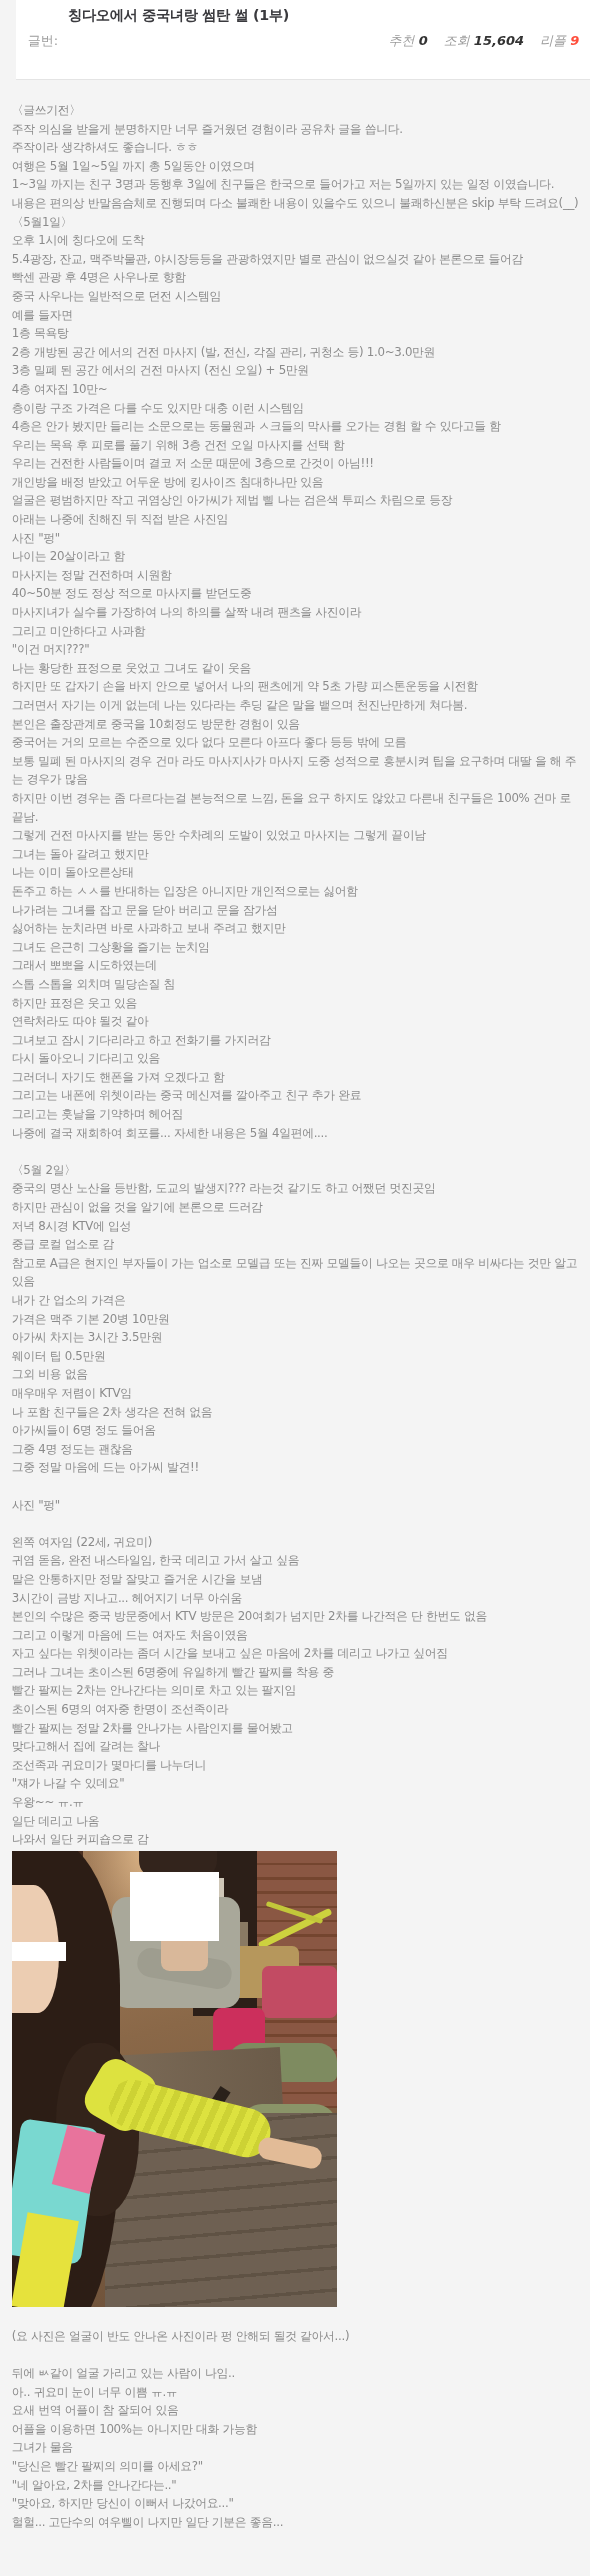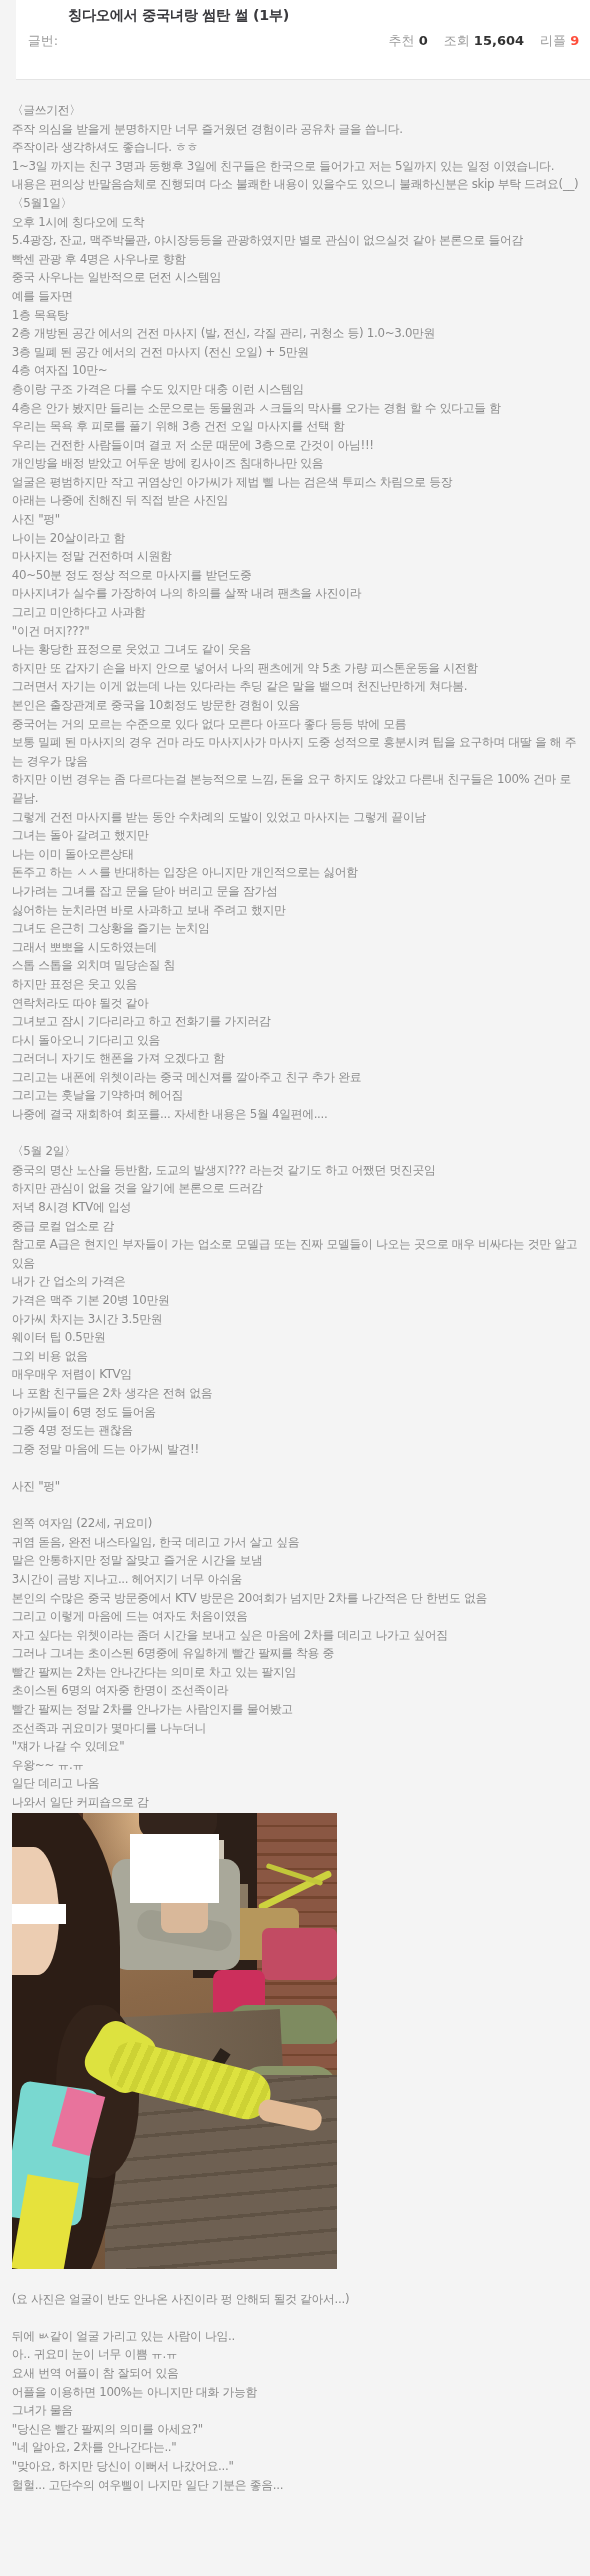--- a/index.html
+++ b/index.html
@@ -5,21 +5,21 @@
   * { margin:0; padding:0; box-sizing:border-box; }
   html,body { background:#ffffff; }
   body { font-family:"DejaVu Sans","Liberation Sans",sans-serif; }
   .page { width:591px; min-height:2576px; margin:0 auto; background:#f4f4f4; }
 
   
   .header { background:#ffffff; height:80px; position:relative; border-bottom:0.8px solid #e4e4e4;margin-left:16px; }
   .title { position:absolute; left:52px; top:5.9px; font-size:14.3px; font-weight:bold; color:#3a3a3e; letter-spacing:-0.4px; }
   .meta { position:absolute; left:11.8px; right:11.8px; top:32px; display:flex; justify-content:space-between; align-items:flex-start; font-size:13px; }
   .post-no { color:#9b9b9b; }
-  .stats { color:#9b9b9b; }
+  .stats { color:#9b9b9b;font-style:italic; }
   .stats .lbl { margin-left:11.8px; }
   .stats .val { color:#333333; font-weight:bold; margin-left:4.2px; }
   .stats .val.hot { color:#ff4e3c; }
 
   
   .bodywrap { background:#f4f4f4; padding:21px 11.8px 11.8px 11.8px; }
   .line { font-size:11.8px; line-height:18.6px; min-height:18.6px; color:#8b8b8b; letter-spacing:-0.3px; word-break:break-all; }
 
   
   .photo { position:relative; width:325px; height:456px; overflow:hidden; margin:1.7px 0;
@@ -76,20 +76,21 @@
       </span>
     </div>
   </div>
 
   <div class="bodywrap">
 
     <div id="lines-top">
         <div class="line">〈글쓰기전〉</div>
         <div class="line">주작 의심을 받을게 분명하지만 너무 즐거웠던 경험이라 공유차 글을 씁니다.</div>
         <div class="line">주작이라 생각하셔도 좋습니다. ㅎㅎ</div>
+        <div class="line">여행은 5월 1일~5일 까지 총 5일동안 이였으며</div>
         <div class="line">1~3일 까지는 친구 3명과 동행후 3일에 친구들은 한국으로 들어가고 저는 5일까지 있는 일정 이였습니다.</div>
         <div class="line">내용은 편의상 반말음슴체로 진행되며 다소 불쾌한 내용이 있을수도 있으니 불쾌하신분은 skip 부탁 드려요(__)</div>
         <div class="line">〈5월1일〉</div>
         <div class="line">오후 1시에 칭다오에 도착</div>
         <div class="line">5.4광장, 잔교, 맥주박물관, 야시장등등을 관광하였지만 별로 관심이 없으실것 같아 본론으로 들어감</div>
         <div class="line">빡센 관광 후 4명은 사우나로 향함</div>
         <div class="line">중국 사우나는 일반적으로 던전 시스템임</div>
         <div class="line">예를 들자면</div>
         <div class="line">1층 목욕탕</div>
         <div class="line">2층 개방된 공간 에서의 건전 마사지 (발, 전신, 각질 관리, 귀청소 등) 1.0~3.0만원</div>
@@ -157,20 +158,21 @@
         <div class="line">귀염 돋음, 완전 내스타일임, 한국 데리고 가서 살고 싶음</div>
         <div class="line">말은 안통하지만 정말 잘맞고 즐거운 시간을 보냄</div>
         <div class="line">3시간이 금방 지나고... 헤어지기 너무 아쉬움</div>
         <div class="line">본인의 수많은 중국 방문중에서 KTV 방문은 20여회가 넘지만 2차를 나간적은 단 한번도 없음</div>
         <div class="line">그리고 이렇게 마음에 드는 여자도 처음이였음</div>
         <div class="line">자고 싶다는 위쳇이라는 좀더 시간을 보내고 싶은 마음에 2차를 데리고 나가고 싶어짐</div>
         <div class="line">그러나 그녀는 초이스된 6명중에 유일하게 빨간 팔찌를 착용 중</div>
         <div class="line">빨간 팔찌는 2차는 안나간다는 의미로 차고 있는 팔지임</div>
         <div class="line">초이스된 6명의 여자중 한명이 조선족이라</div>
         <div class="line">빨간 팔찌는 정말 2차를 안나가는 사람인지를 물어봤고</div>
+        <div class="line">맞다고해서 집에 갈려는 찰나</div>
         <div class="line">조선족과 귀요미가 몇마디를 나누더니</div>
         <div class="line">"쟤가 나갈 수 있데요"</div>
         <div class="line">우왕~~ ㅠ.ㅠ</div>
         <div class="line">일단 데리고 나옴</div>
         <div class="line">나와서 일단 커피숍으로 감</div>
       </div>
 
     <div class="photo" title="커피숍 셀카 - 얼굴 가린 두 사람, 흰색 모자이크 박스">
       <div class="ph ph-doorframe"></div>
       <div class="ph ph-glow"></div>

